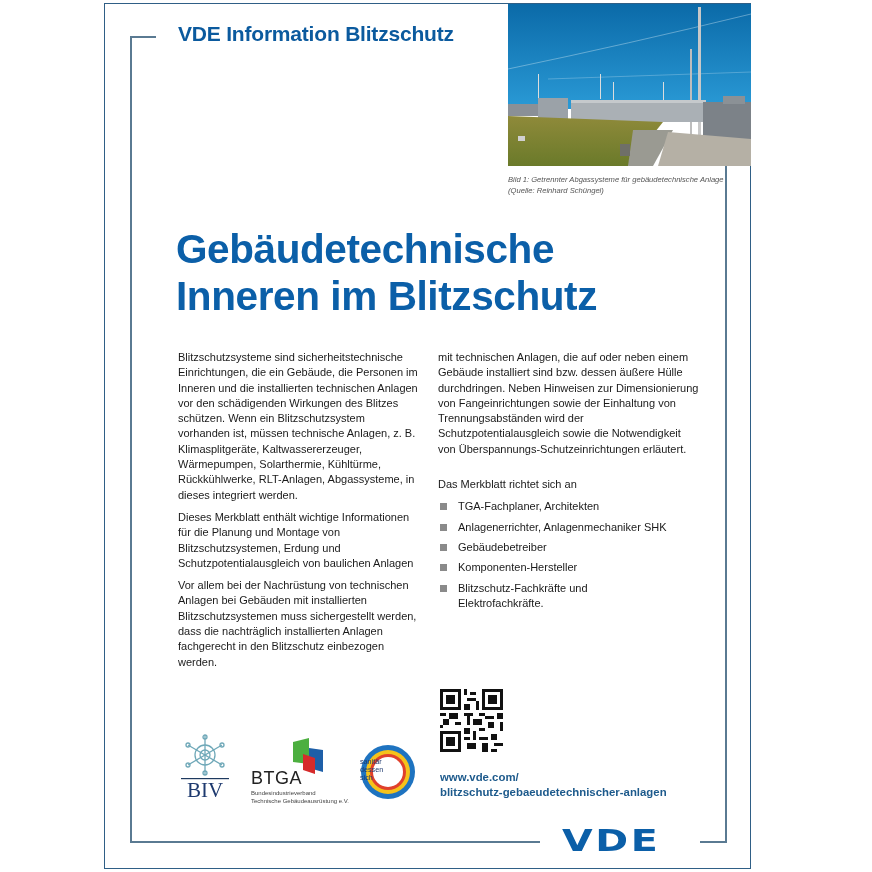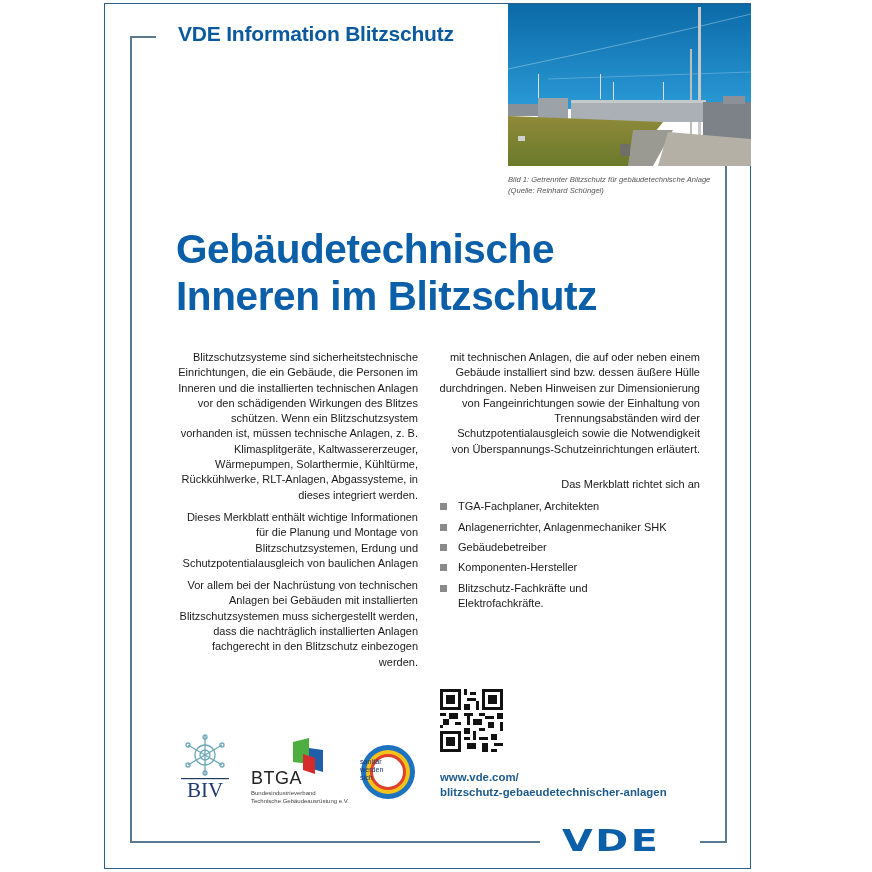--- a/index.html
+++ b/index.html
@@ -9,21 +9,21 @@
                  border:1.5px solid #2f5f86; box-sizing:border-box; }
   .inner-line { position:absolute; background:#5a7a92; }
   .header-title { position:absolute; left:178px; top:22px; font-size:21px; font-weight:bold;
                   color:#0b5a9e; letter-spacing:-0.2px; white-space:nowrap; }
   .photo { position:absolute; left:508px; top:4px; width:243px; height:162px; overflow:hidden; }
   .caption { position:absolute; left:508px; top:174px; width:230px; font-size:7.6px; font-style:italic;
              color:#555; line-height:11px; }
   .headline { position:absolute; left:176px; top:226px; font-size:40.5px; font-weight:bold; color:#0b5fa8;
               line-height:47px; letter-spacing:-0.4px; white-space:nowrap; }
   .col { position:absolute; font-size:11px; line-height:15.3px; color:#1a1a1a; }
-  .col p { margin:0 0 7px 0;text-align:right; }
+  .col p { margin:0 0 7px 0; }
   .col-left { left:178px; top:350px; width:240px; }
   .col-right { left:438px; top:350px; width:262px; }
   .audience-heading { margin:0 0 6px 0; }
   .bullets { list-style:none; margin:0; padding:0; }
   .bullets li { position:relative; padding-left:20px; margin-bottom:5px; }
   .bullets li .sq { position:absolute; left:2px; top:4px; width:7px; height:7px; background:#8a8a8a; }
   .qr { position:absolute; left:440px; top:689px; width:63px; height:63px; }
   .url { position:absolute; left:440px; top:770px; font-size:11.4px; font-weight:bold; color:#1d5a8c; line-height:15px; }
   .logo-biv { position:absolute; left:179px; top:733px; width:52px; height:68px; }
   .logo-btga { position:absolute; left:251px; top:738px; width:125px; height:65px; }
@@ -76,21 +76,21 @@
     <rect x="215" y="92" width="22" height="8" fill="#8b9196"></rect>
 
     <polygon points="0,112 155,118 120,162 0,162" fill="url(#roof)"></polygon>
     <polygon points="125,126 165,126 145,162 120,162" fill="#9a9a92"></polygon>
     <polygon points="160,128 243,135 243,162 150,162" fill="#b5b0a5"></polygon>
     <rect x="112" y="140" width="10" height="12" fill="#6f6f68"></rect>
     <rect x="10" y="132" width="7" height="5" fill="#d0d0d0"></rect>
   </svg>
 </div>
 <div class="caption">
-  <div>Bild 1: Getrennter Blitzschutz für gebäudetechnische Anlage</div>
+  <div>Bild 1: Getrennter Abgassysteme für gebäudetechnische Anlage</div>
   <div>(Quelle: Reinhard Schüngel)</div>
 </div>
 
 <div class="headline">
   <div>Gebäudetechnische</div>
   <div>Inneren im Blitzschutz</div>
 </div>
 
 <div class="col col-left">
   <p>Blitzschutzsysteme sind sicherheitstechnische Einrichtungen, die ein Gebäude, die Personen im Inneren und die installierten technischen Anlagen vor den schädigenden Wirkungen des Blitzes schützen. Wenn ein Blitzschutzsystem vorhanden ist, müssen technische Anlagen, z. B. Klimasplitgeräte, Kaltwassererzeuger, Wärmepumpen, Solarthermie, Kühltürme, Rückkühlwerke, RLT-Anlagen, Abgassysteme, in dieses integriert werden.</p>
@@ -195,18 +195,18 @@
 
 <div class="logo-shk">
   <svg width="56" height="56" viewBox="0 0 56 56" xmlns="http://www.w3.org/2000/svg">
     <circle cx="28" cy="28" r="27" fill="#1e73c0"></circle>
     <circle cx="28" cy="28" r="22" fill="#f5c21b"></circle>
     <circle cx="28" cy="28" r="18" fill="#e0402c"></circle>
     <circle cx="28" cy="28" r="15" fill="#ffffff"></circle>
   </svg>
   <div style="position:absolute;left:0;top:14px;width:56px;text-align:left;font-size:7.2px;line-height:8px;color:#1e3a6f;">
     <div>sanitär</div>
-    <div>werden</div>
+    <div>dessen</div>
     <div>sich</div>
   </div>
 </div>
 
 <div class="vde-logo">VDE</div>
 
 </body></html>

